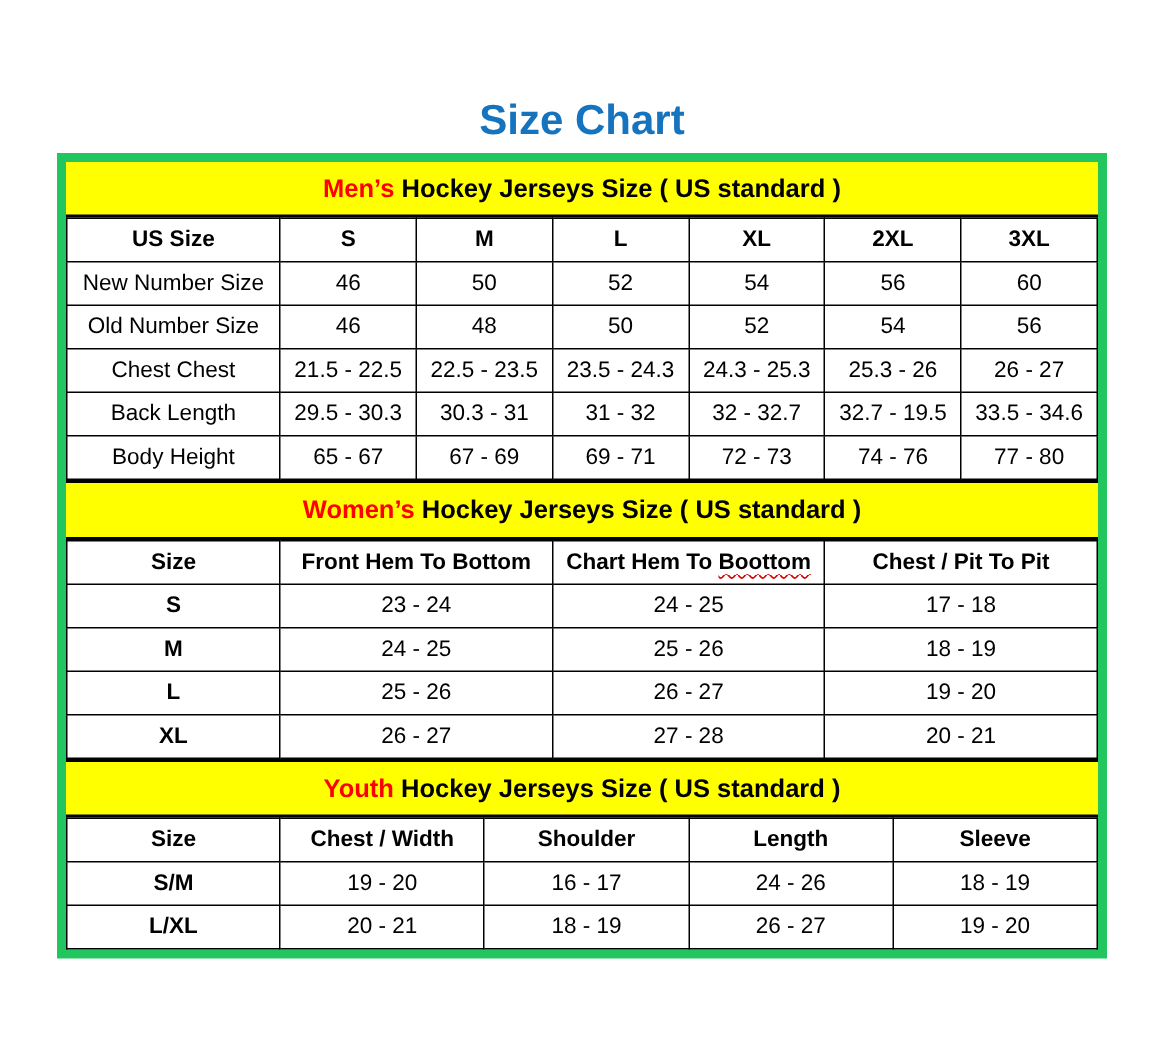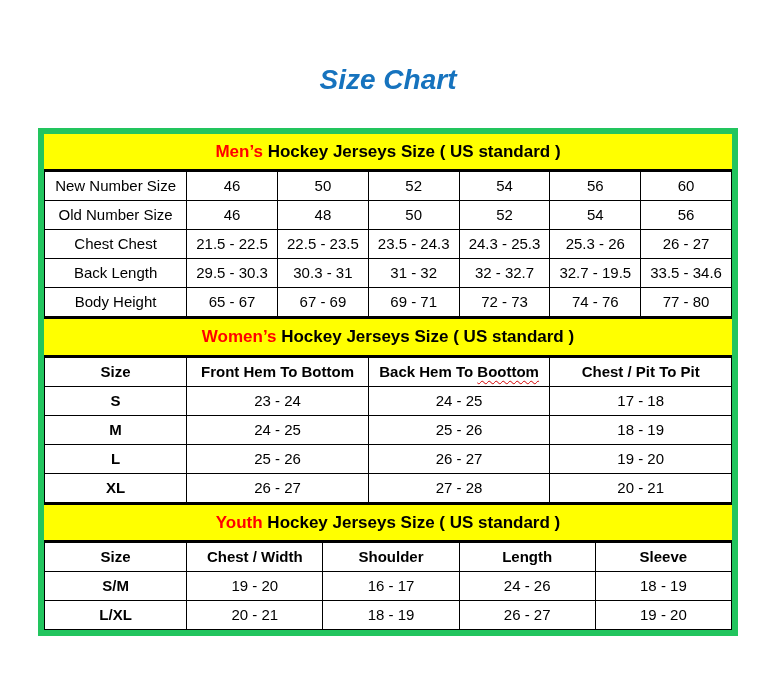--- a/index.html
+++ b/index.html
@@ -7,26 +7,25 @@
     margin: 0; padding: 0;
     width: 776px; height: 692px;
     background: #ffffff;
     font-family: "Liberation Sans", sans-serif;
     color: #000;
     overflow: hidden;
   }
   .page-title {
     margin: 0;
     padding-top: 64px;
-    padding-bottom: 32px;
+    padding-bottom: 6px;
     text-align: center;
     font-size: 28px;
     font-weight: bold;
     color: #1673be;
-    font-style: italic;
   }
   .chart-wrap {
     width: 700px;
     margin-left: 38px;
     border: 6px solid #22c55e;
   }
   .band {
     background: #ffff00;
     border-bottom: 2px solid #000;
     text-align: center;
@@ -82,20 +81,29 @@
     <colgroup>
       <col class="c-label">
         <col class="c-six">
         <col class="c-six">
         <col class="c-six">
         <col class="c-six">
         <col class="c-six">
         <col class="c-six">
     </colgroup>
     <tbody>
+        <tr>
+      <th>US Size</th>
+      <th>S</th>
+      <th>M</th>
+      <th>L</th>
+      <th>XL</th>
+      <th>2XL</th>
+      <th>3XL</th>
+    </tr>
     <tr>
       <td>New Number Size</td>
       <td>46</td>
       <td>50</td>
       <td>52</td>
       <td>54</td>
       <td>56</td>
       <td>60</td>
     </tr>
     <tr>
@@ -144,21 +152,21 @@
     <colgroup>
       <col class="c-label">
         <col class="c-three">
         <col class="c-three">
         <col class="c-three">
     </colgroup>
     <tbody>
         <tr>
       <th>Size</th>
       <th>Front Hem To Bottom</th>
-      <th><span class="pre">Back Hem To </span><span class="squiggle">Boottom</span></th>
+      <th><span class="pre">Chart Hem To </span><span class="squiggle">Boottom</span></th>
       <th>Chest / Pit To Pit</th>
     </tr>
     <tr>
       <td class="rowlabel-bold">S</td>
       <td>23 - 24</td>
       <td>24 - 25</td>
       <td>17 - 18</td>
     </tr>
     <tr>
       <td class="rowlabel-bold">M</td>

